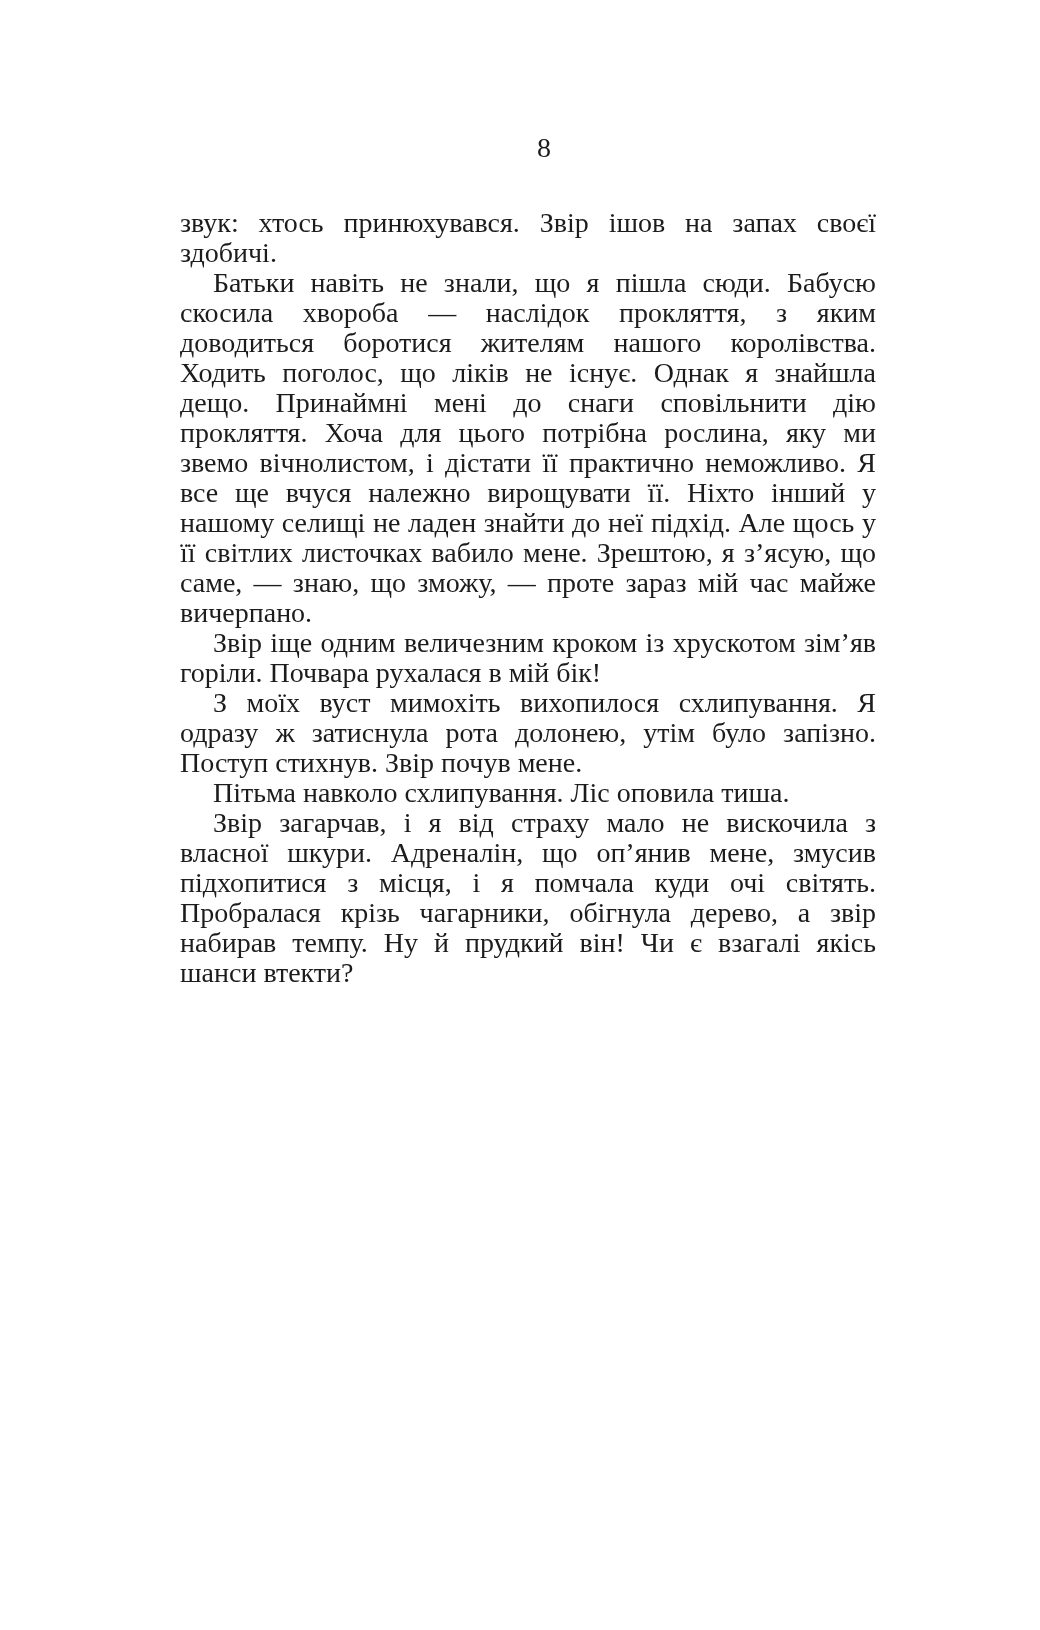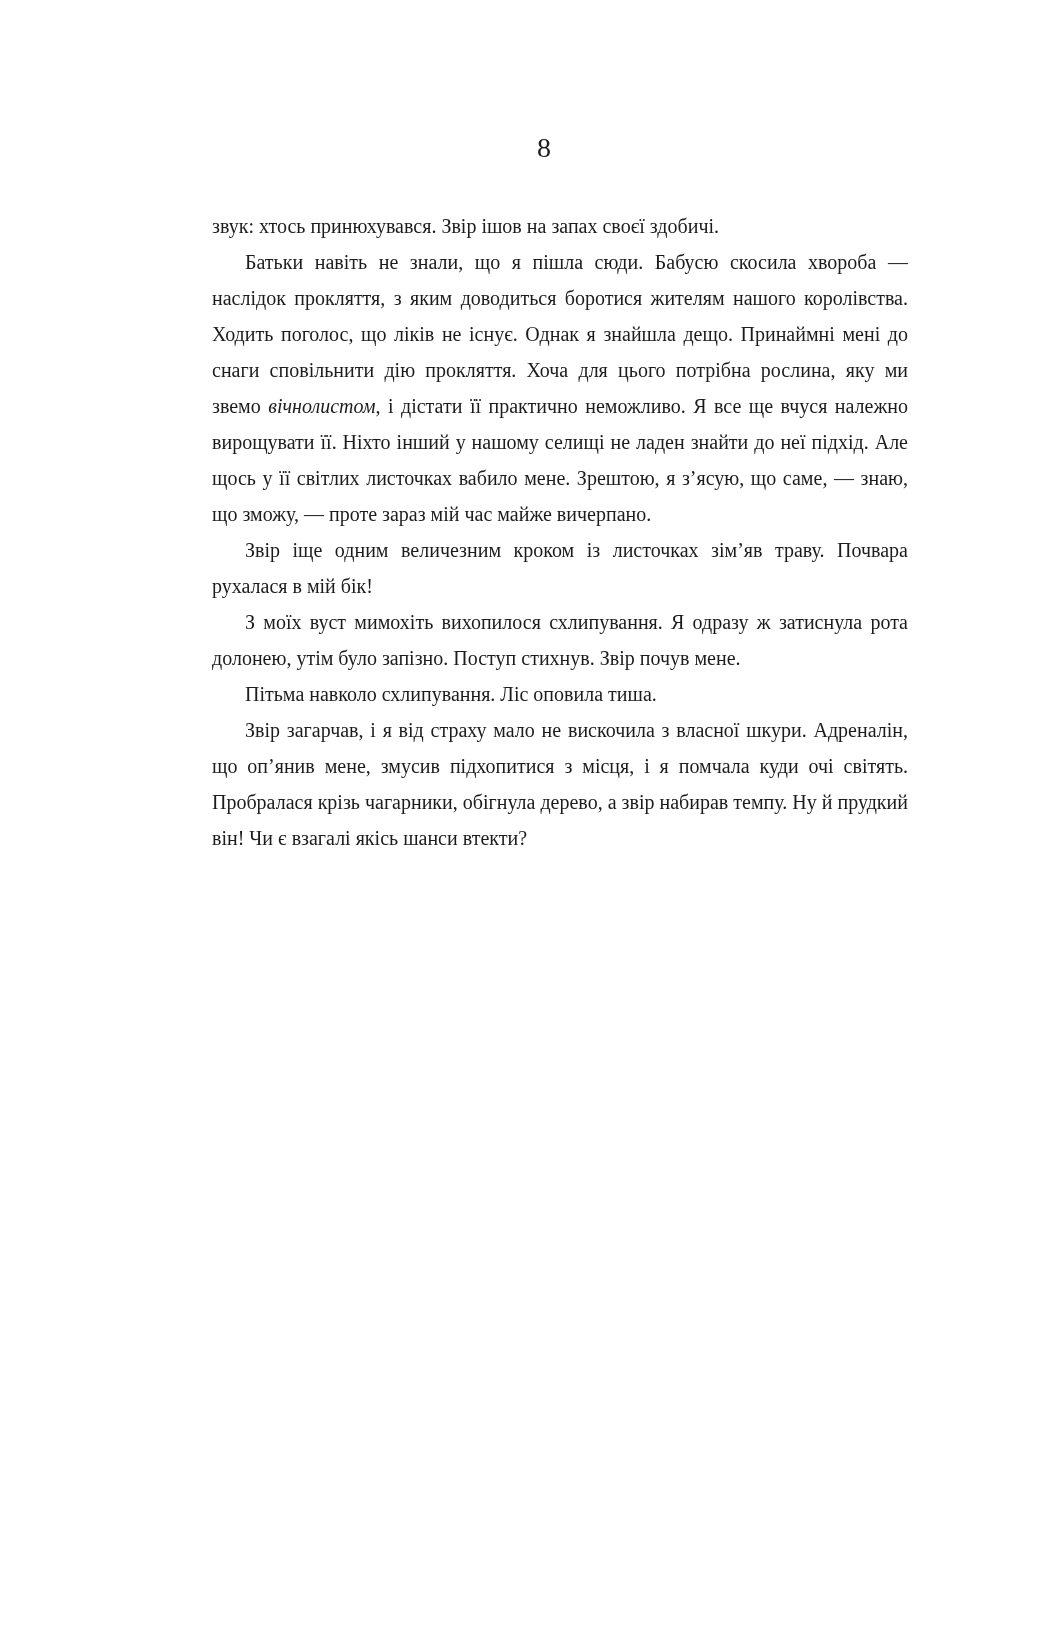--- a/index.html
+++ b/index.html
@@ -21,44 +21,43 @@
     top: 128px;
     left: 196px;
     width: 696px;
     text-align: center;
     font-size: 28px;
     line-height: 40px;
   }
   .text-block {
     position: absolute;
     top: 208px;
-    left: 212px;
+    left: 180px;
     width: 696px;
-    font-size: 20px;
-    line-height: 36px;
+    font-size: 28px;
+    line-height: 30px;
     text-align: justify;
     text-justify: inter-word;
   }
   .para {
     margin: 0;
     padding: 0;
   }
   .para.indent {
     text-indent: 33px;
   }
   .seg-italic {
-    font-style: italic;
   }
 </style>
 </head>
 <body>
 
 <div class="page">
   <div class="page-number">8</div>
   <div class="text-block">
       <p class="para"><span class="seg-normal">звук: хтось принюхувався. Звір ішов на запах своєї здобичі.</span></p>
       <p class="para indent"><span class="seg-normal">Батьки навіть не знали, що я пішла сюди. Бабусю скосила хвороба — наслідок прокляття, з яким доводиться боротися жителям нашого королівства. Ходить поголос, що ліків не існує. Однак я знайшла дещо. Принаймні мені до снаги сповільнити дію прокляття. Хоча для цього потрібна рослина, яку ми звемо </span><span class="seg-italic">вічнолистом</span><span class="seg-normal">, і дістати її практично неможливо. Я все ще вчуся належно вирощувати її. Ніхто інший у нашому селищі не ладен знайти до неї підхід. Але щось у її світлих листочках вабило мене. Зрештою, я з’ясую, що саме, — знаю, що зможу, — проте зараз мій час майже вичерпано.</span></p>
-      <p class="para indent"><span class="seg-normal">Звір іще одним величезним кроком із листочках зім’яв траву. Почвара рухалася в мій бік!</span></p>
+      <p class="para indent"><span class="seg-normal">Звір іще одним величезним кроком із хрускотом зім’яв горіли. Почвара рухалася в мій бік!</span></p>
       <p class="para indent"><span class="seg-normal">З моїх вуст мимохіть вихопилося схлипування. Я одразу ж затиснула рота долонею, утім було запізно. Поступ стихнув. Звір почув мене.</span></p>
       <p class="para indent"><span class="seg-normal">Пітьма навколо схлипування. Ліс оповила тиша.</span></p>
       <p class="para indent"><span class="seg-normal">Звір загарчав, і я від страху мало не вискочила з власної шкури. Адреналін, що оп’янив мене, змусив підхопитися з місця, і я помчала куди очі світять. Пробралася крізь чагарники, обігнула дерево, а звір набирав темпу. Ну й прудкий він! Чи є взагалі якісь шанси втекти?</span></p>
     </div>
 </div>
 
 </body></html>

